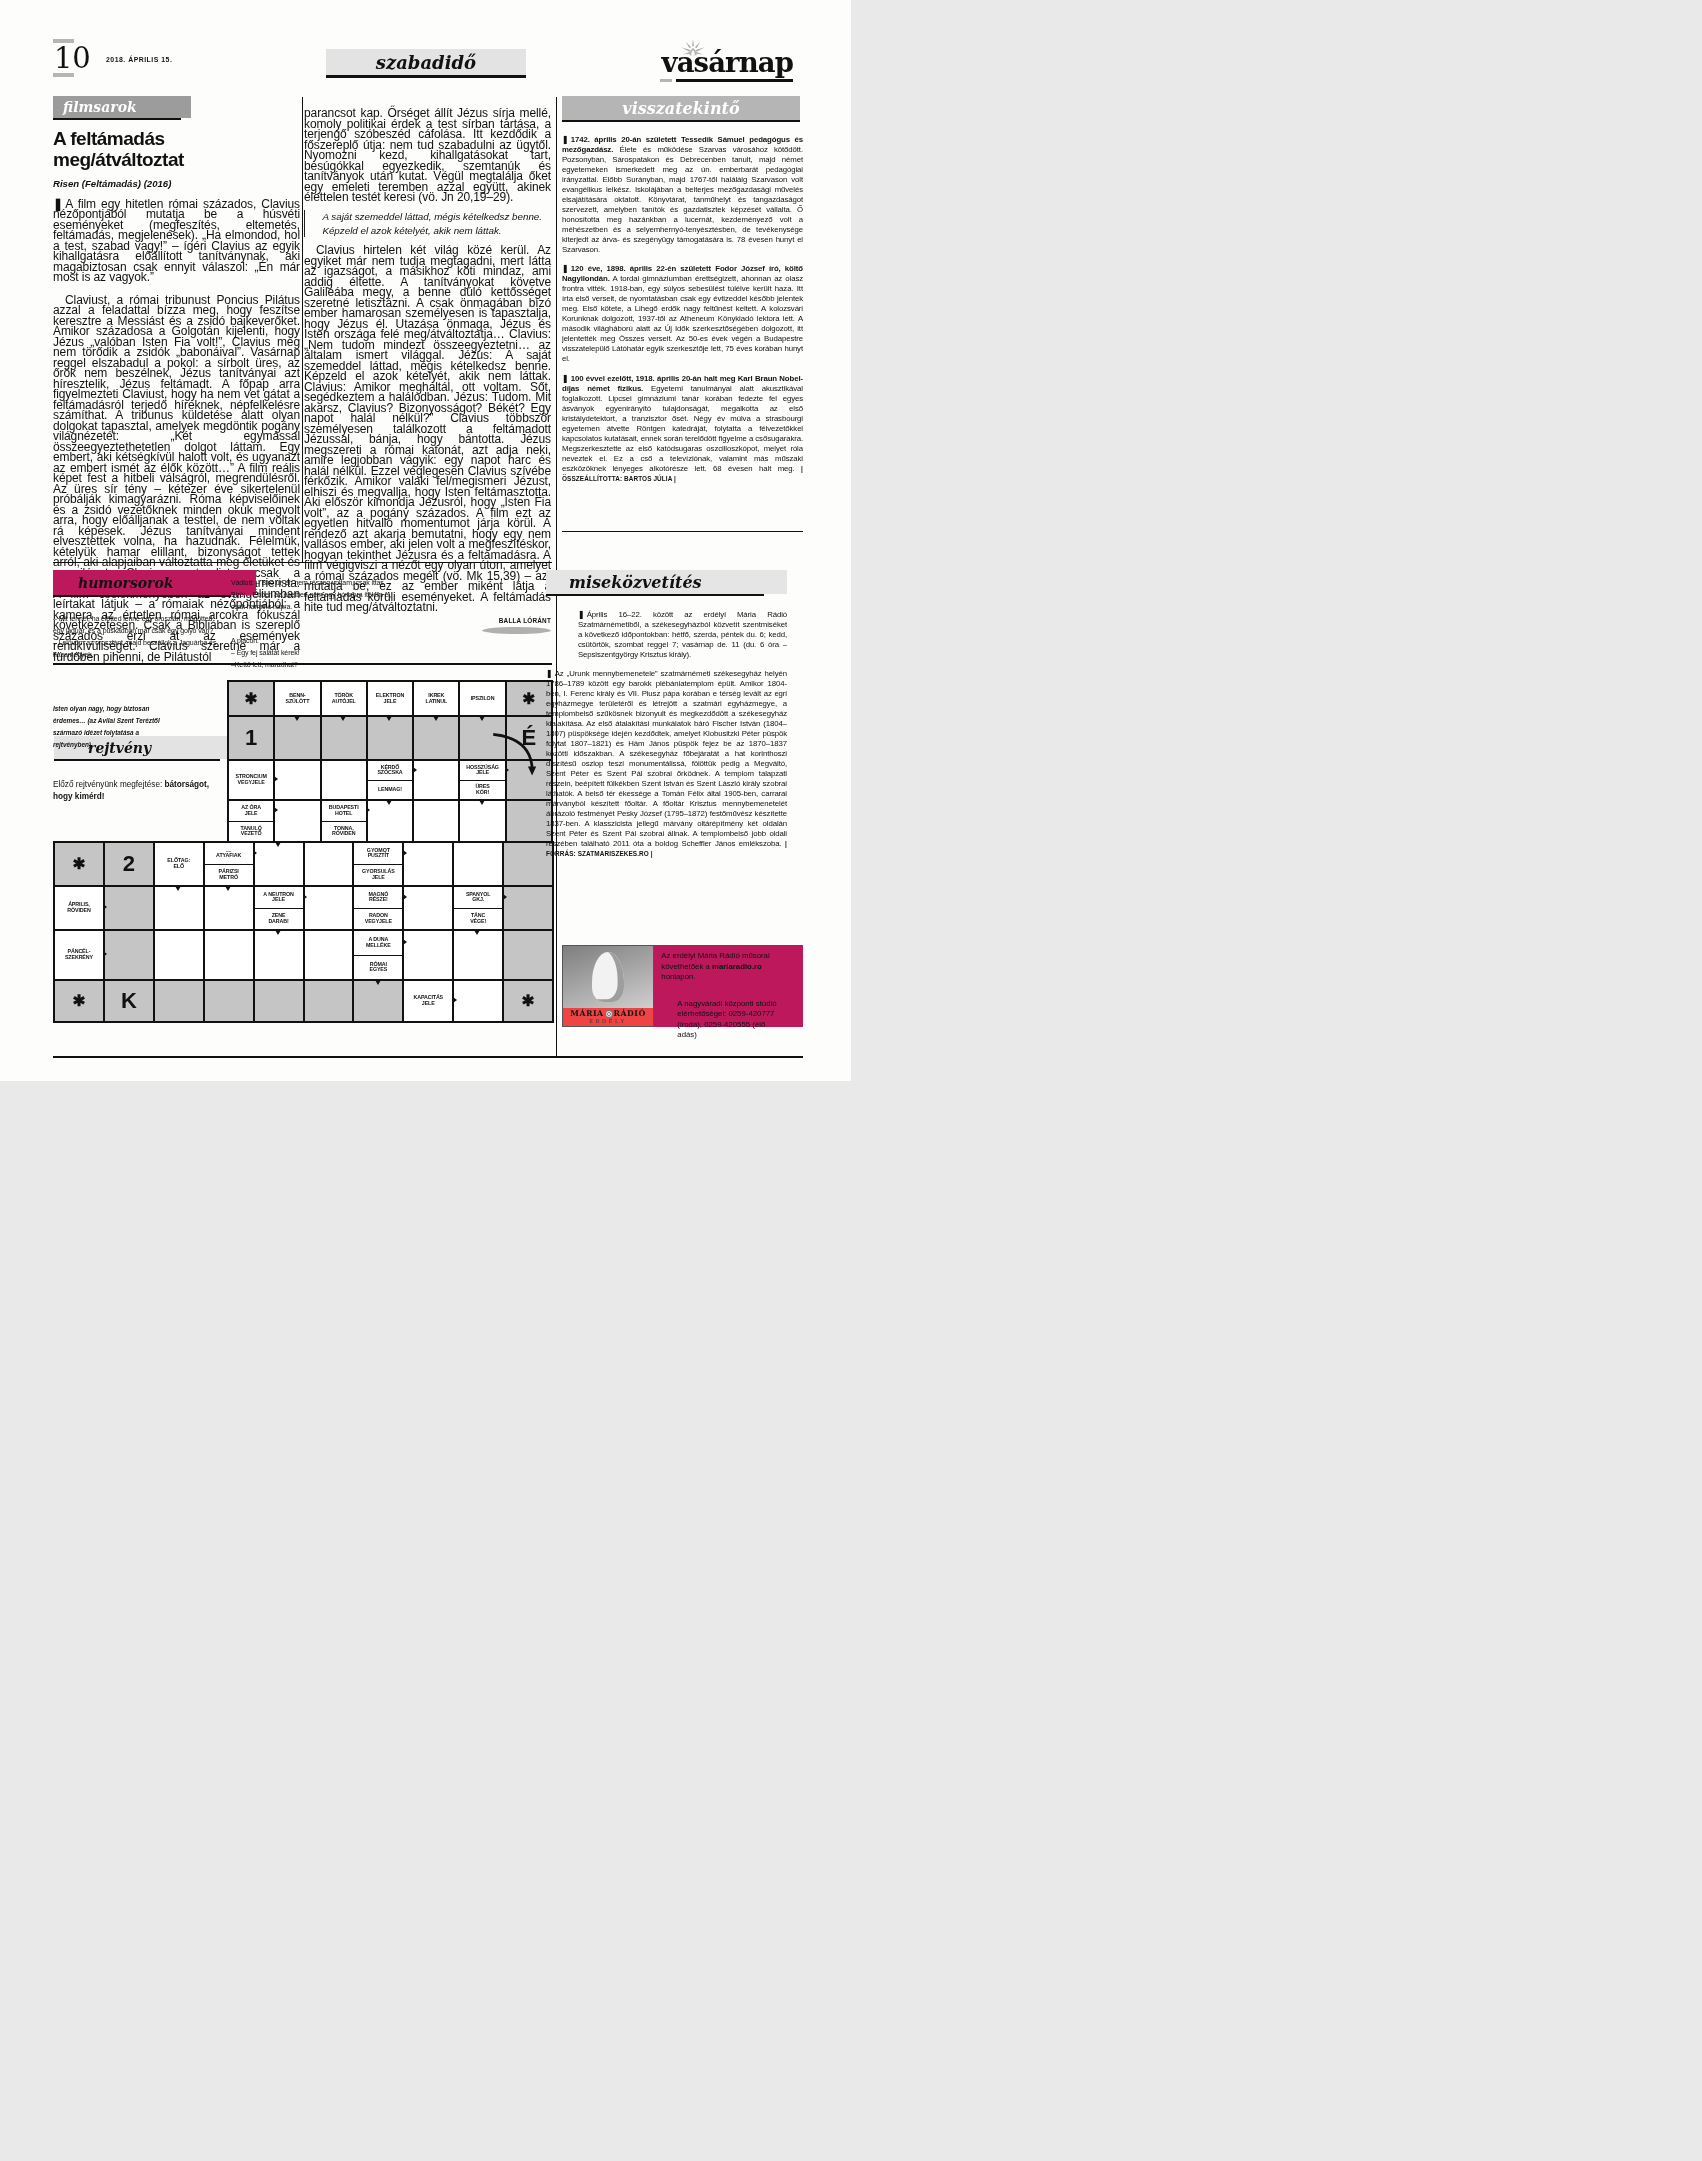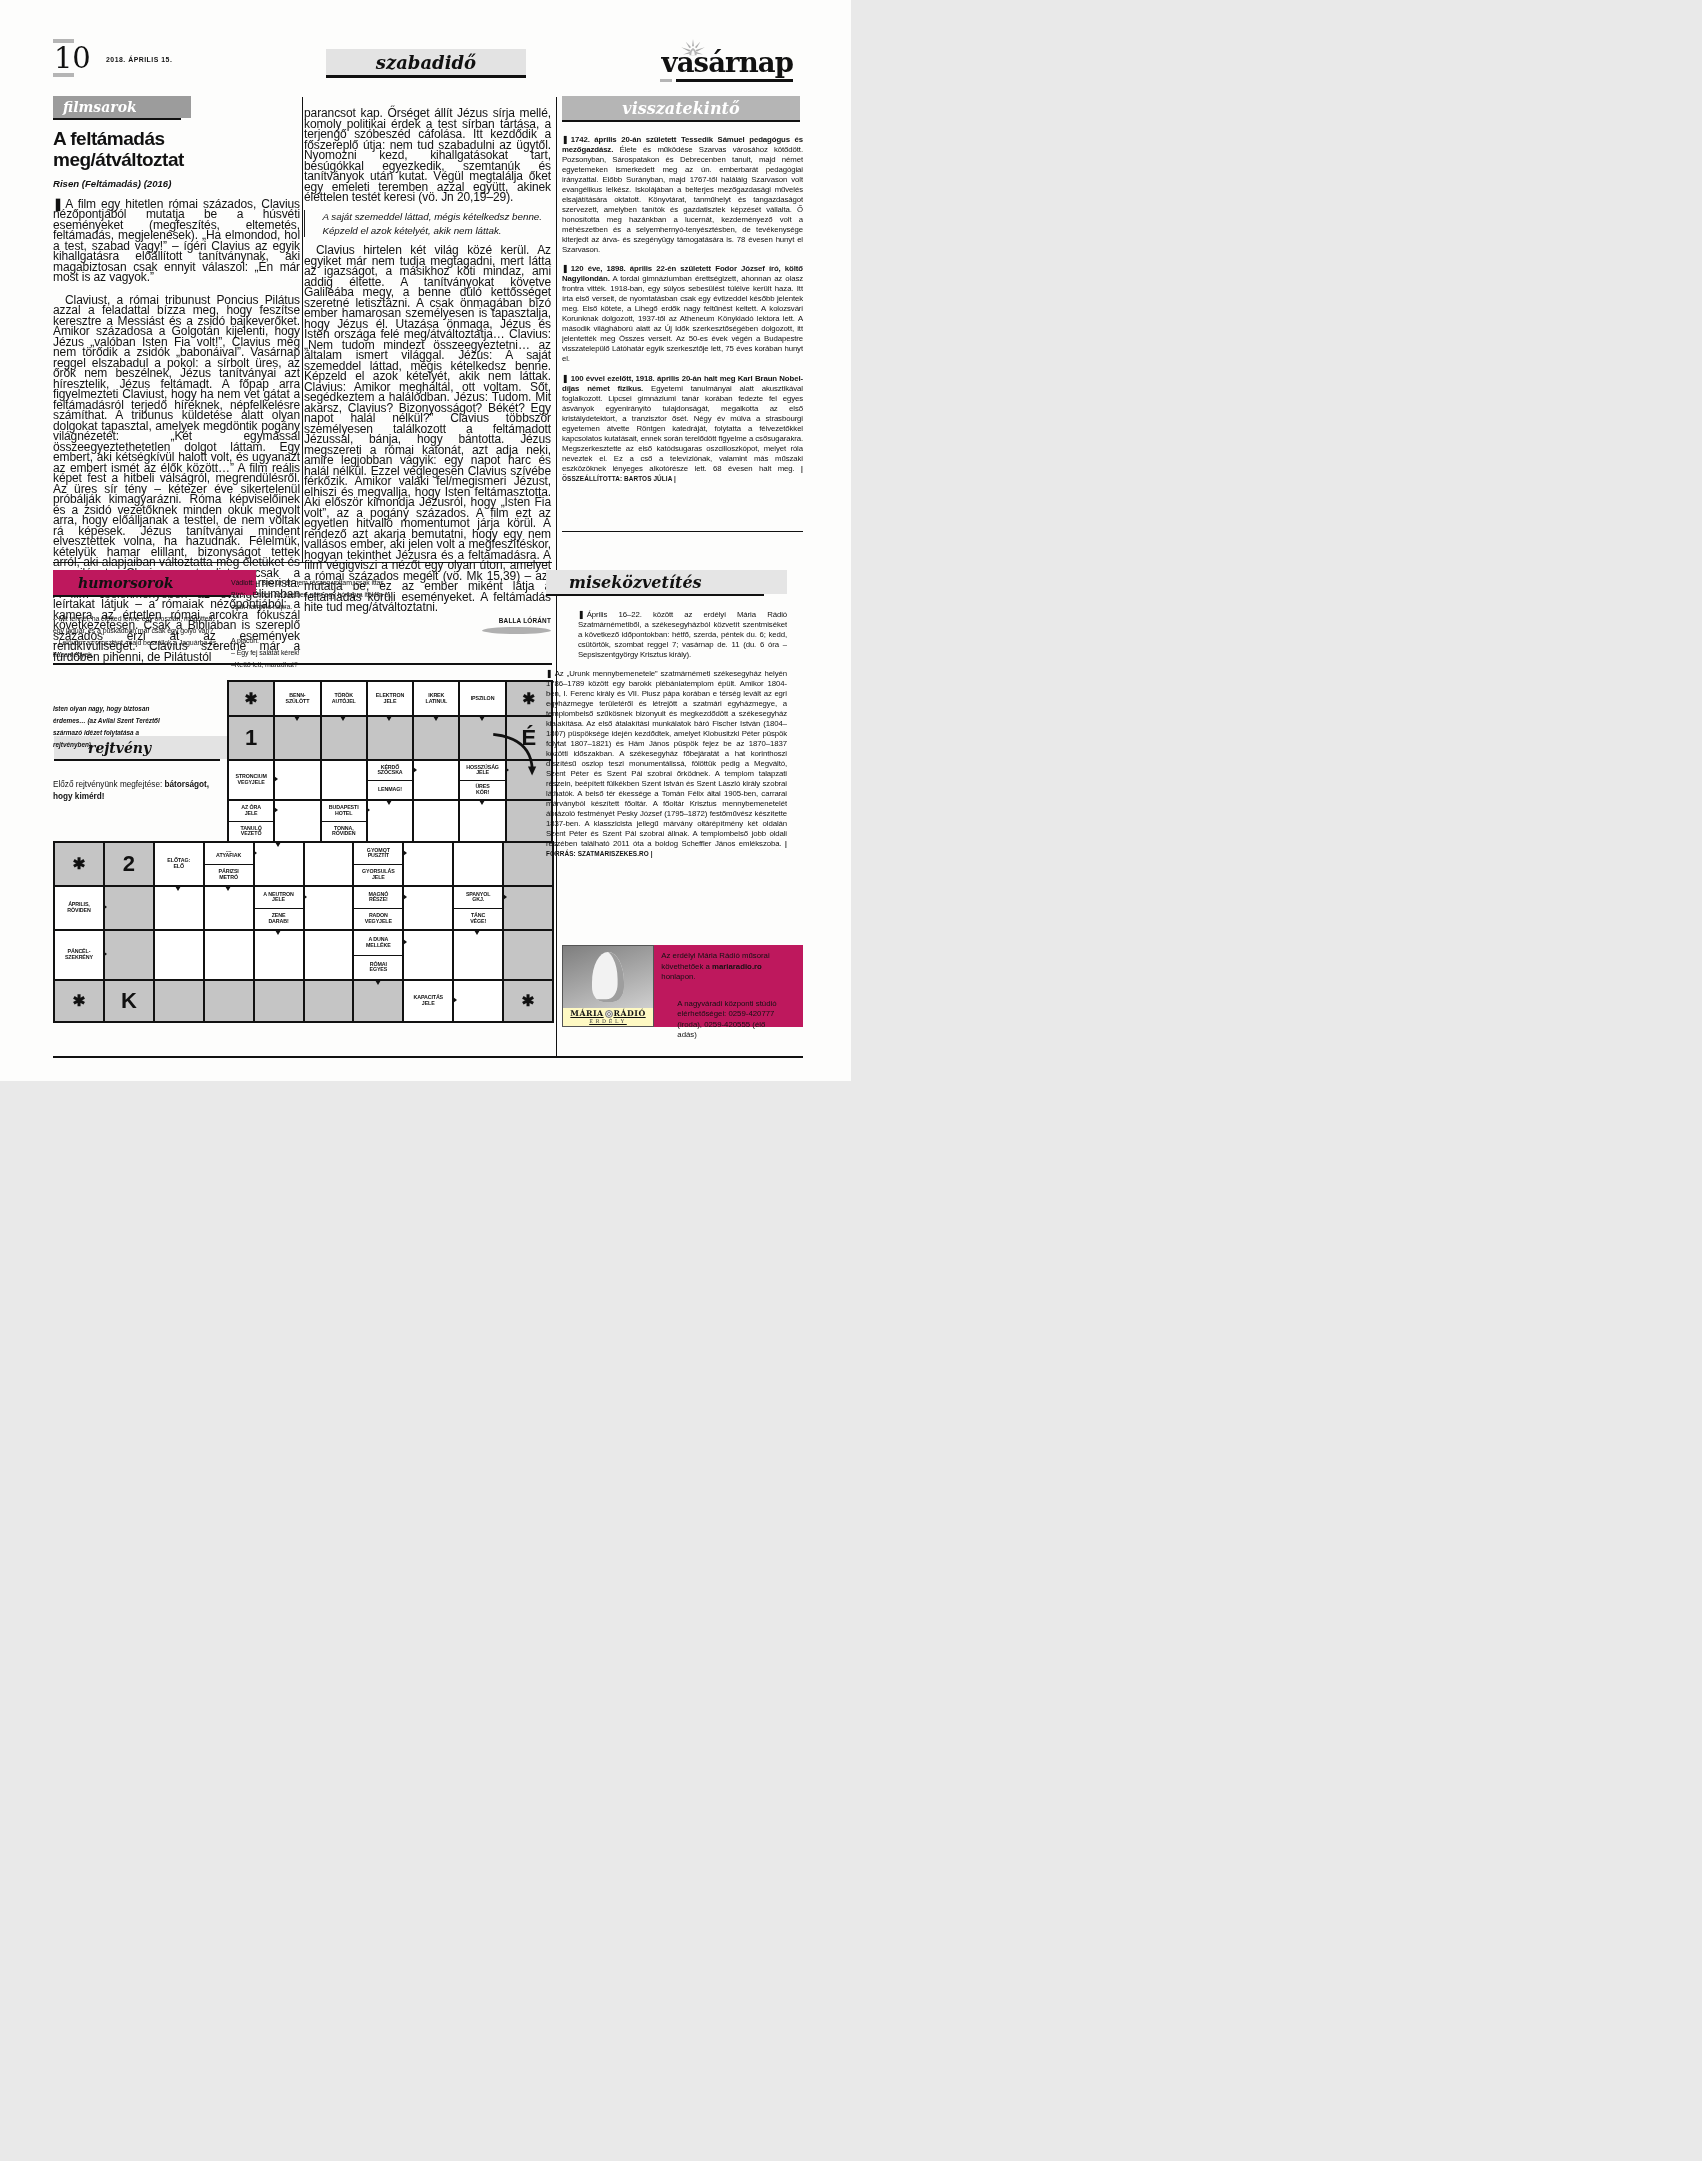--- a/index.html
+++ b/index.html
@@ -67,21 +67,21 @@
          border-top:3.7px solid transparent;border-bottom:3.7px solid transparent;border-left:4.6px solid #111;}
   .arr-t{position:absolute;top:-0.9px;left:calc(50% - 3.7px);width:0;height:0;z-index:5;
          border-left:3.7px solid transparent;border-right:3.7px solid transparent;border-top:5px solid #111;}
   
   .maria-box{position:absolute;left:562px;top:945px;width:241px;height:82px;display:flex;}
   .maria-img{width:92px;height:100%;border:0.9px solid #555;box-sizing:border-box;background:#fff;
              display:flex;flex-direction:column;}
   .maria-photo{flex:1;background:linear-gradient(160deg,#7e7e7e,#cfcfcf);position:relative;overflow:hidden;}
   .veil{position:absolute;left:50%;top:5.5px;transform:translateX(-50%);width:32px;height:50px;
         background:#f2f2f2;border-radius:50% 50% 35% 35%/60% 60% 30% 30%;box-shadow:inset -6.4px -2.7px 0 #9e9e9e;}
-  .maria-logo{background:#fef9c3;text-align:center;padding:0.9px 0 1.8px 0;text-decoration:underline;}
+  .maria-logo{background:#ef4444;text-align:center;padding:0.9px 0 1.8px 0;}
   .maria-logo .l1{font-family:"DejaVu Serif",serif;font-weight:700;font-size:7.8px;letter-spacing:0.5px;}
   .globe{display:inline-block;width:6px;height:6px;border-radius:50%;background:
          radial-gradient(circle at 50% 50%,#ddd 0 1.4px,#888 1.4px 1.8px,#ddd 1.8px);border:0.5px solid #777;vertical-align:middle;margin:0 0.9px;}
   .maria-logo .l2{font-family:"DejaVu Serif",serif;font-size:5px;letter-spacing:2.7px;color:#333;}
   .maria-txt{flex:1;background:#be185d;padding:6.4px 6.4px 0 7.3px;font-size:7.8px;line-height:10.5px;}
 </style>
 </head>
 <body>
 
 <div id="page">

